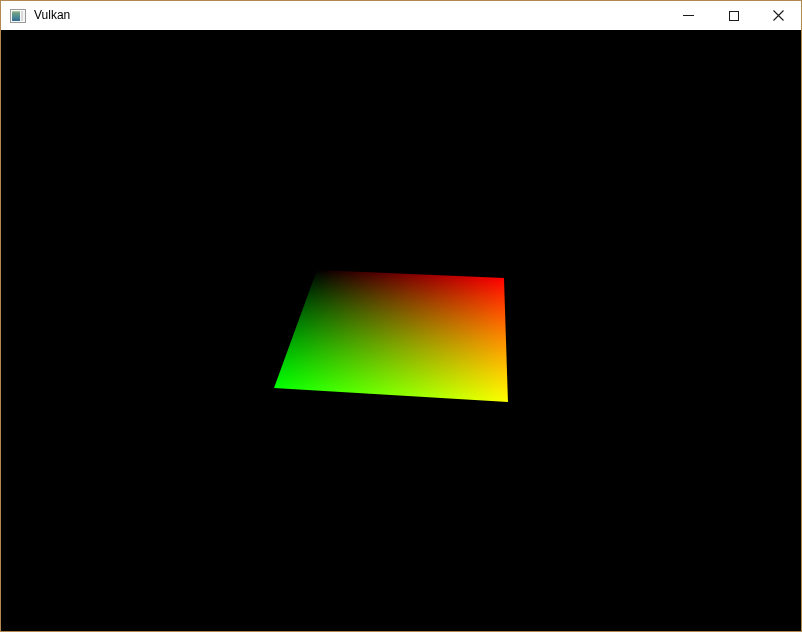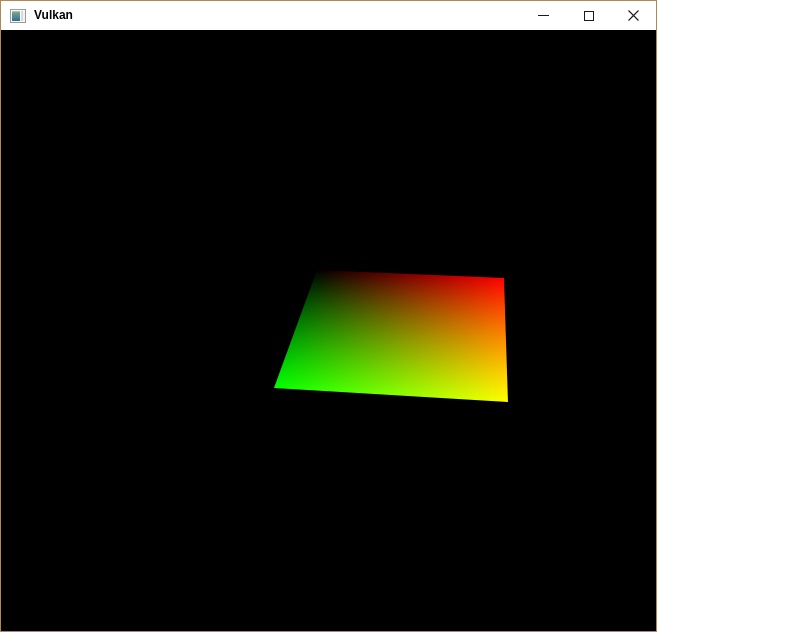--- a/index.html
+++ b/index.html
@@ -3,26 +3,25 @@
 <meta charset="utf-8">
 <style>
   * { box-sizing: border-box; }
   html, body { margin: 0; padding: 0; }
   body {
     font-family: "Liberation Sans", sans-serif;
     background: #ffffff;
   }
   .window {
     position: relative;
-    width: 657px;
+    width: 802px;
     height: 632px;
     border: 1px solid #b1884f; 
     background: #0c4a6e;
     overflow: hidden;
-    font-weight: bold;
   }
   .titlebar {
     height: 29px;
     background: #ffffff;
     display: flex;
     align-items: center;
   }
   .app-icon {
     margin-left: 9px;
     width: 16px;

